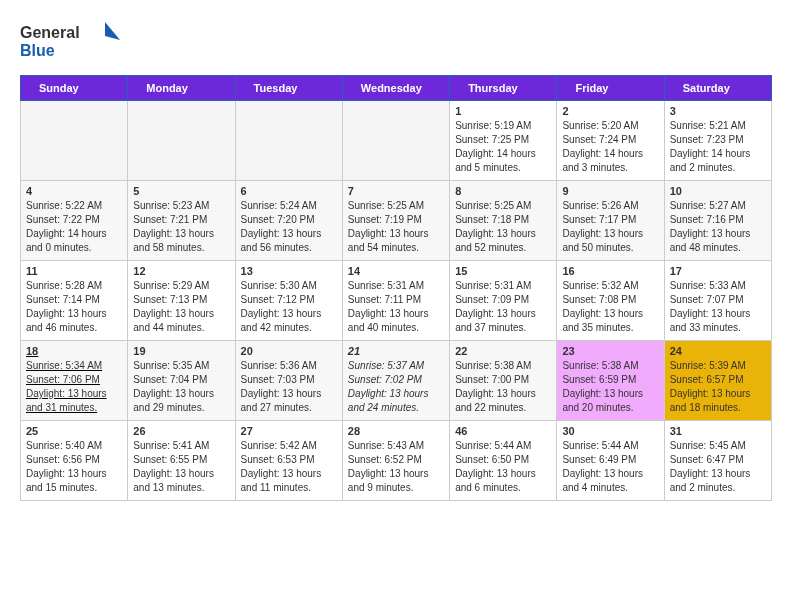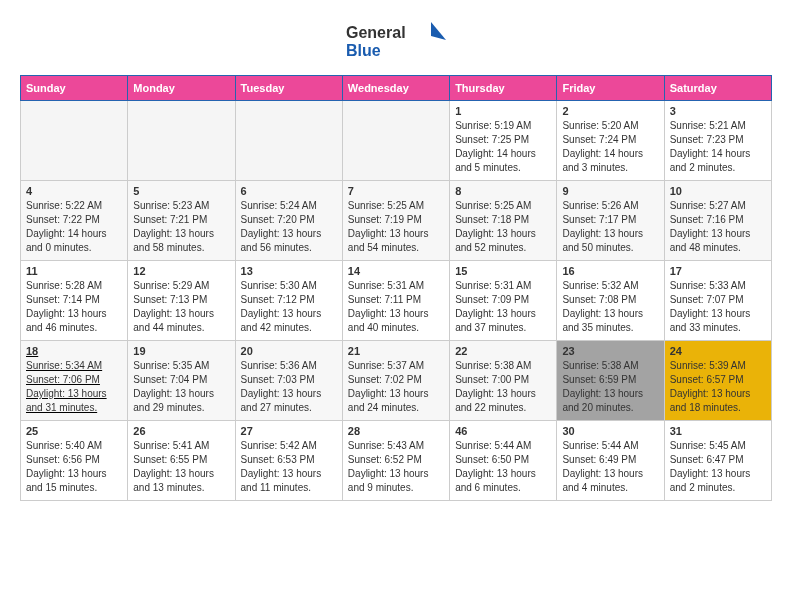--- a/index.html
+++ b/index.html
@@ -5,21 +5,21 @@
     * { box-sizing: border-box; margin: 0; padding: 0; }
     body {
       font-family: Arial, sans-serif;
       background: #fff;
       width: 792px;
       min-height: 612px;
       padding: 20px;
     }
     .header {
       display: flex;
-      justify-content: center;
+      justify-content: flex-start;
       align-items: flex-start;
       margin-bottom: 10px;
     }
     .logo {
       display: flex;
       align-items: center;
     }
     .title-area {
       text-align: right;
     }
@@ -31,24 +31,24 @@
     .location {
       font-size: 14px;
       color: #555;
     }
     table {
       width: 100%;
       border-collapse: collapse;
       font-size: 10px;
     }
     th {
-      background-color: #ec4899;
+      background-color: #6d28d9;
       color: #fff;
       text-align: left;
-      padding: 6px 5px;
+      padding: 6px 18px;
       font-size: 11px;
       border: 1px solid #2563b0;
     }
     td {
       border: 1px solid #ccc;
       vertical-align: top;
       padding: 4px 5px;
       height: 80px;
       width: 14.28%;
       background: #fff;
@@ -188,29 +188,29 @@
           <div class="day-info">Sunrise: 5:34 AM<br>Sunset: 7:06 PM<br>Daylight: 13 hours and 31 minutes.</div>
         </td>
         <td style="background: rgb(247, 247, 247);">
           <div class="day-number">19</div>
           <div class="day-info">Sunrise: 5:35 AM<br>Sunset: 7:04 PM<br>Daylight: 13 hours and 29 minutes.</div>
         </td>
         <td style="background: rgb(247, 247, 247);">
           <div class="day-number">20</div>
           <div class="day-info">Sunrise: 5:36 AM<br>Sunset: 7:03 PM<br>Daylight: 13 hours and 27 minutes.</div>
         </td>
-        <td style="background: rgb(247, 247, 247);">
+        <td style="background: rgb(247, 247, 247); font-style: italic;">
           <div class="day-number">21</div>
           <div class="day-info">Sunrise: 5:37 AM<br>Sunset: 7:02 PM<br>Daylight: 13 hours and 24 minutes.</div>
         </td>
         <td style="background: rgb(247, 247, 247);">
           <div class="day-number">22</div>
           <div class="day-info">Sunrise: 5:38 AM<br>Sunset: 7:00 PM<br>Daylight: 13 hours and 22 minutes.</div>
         </td>
-        <td style="background: #a3a3a3;">
+        <td style="background: #f0abfc;">
           <div class="day-number">23</div>
           <div class="day-info">Sunrise: 5:38 AM<br>Sunset: 6:59 PM<br>Daylight: 13 hours and 20 minutes.</div>
         </td>
         <td style="background: #eab308;">
           <div class="day-number">24</div>
           <div class="day-info">Sunrise: 5:39 AM<br>Sunset: 6:57 PM<br>Daylight: 13 hours and 18 minutes.</div>
         </td>
       </tr>
       <tr>
         <td>

